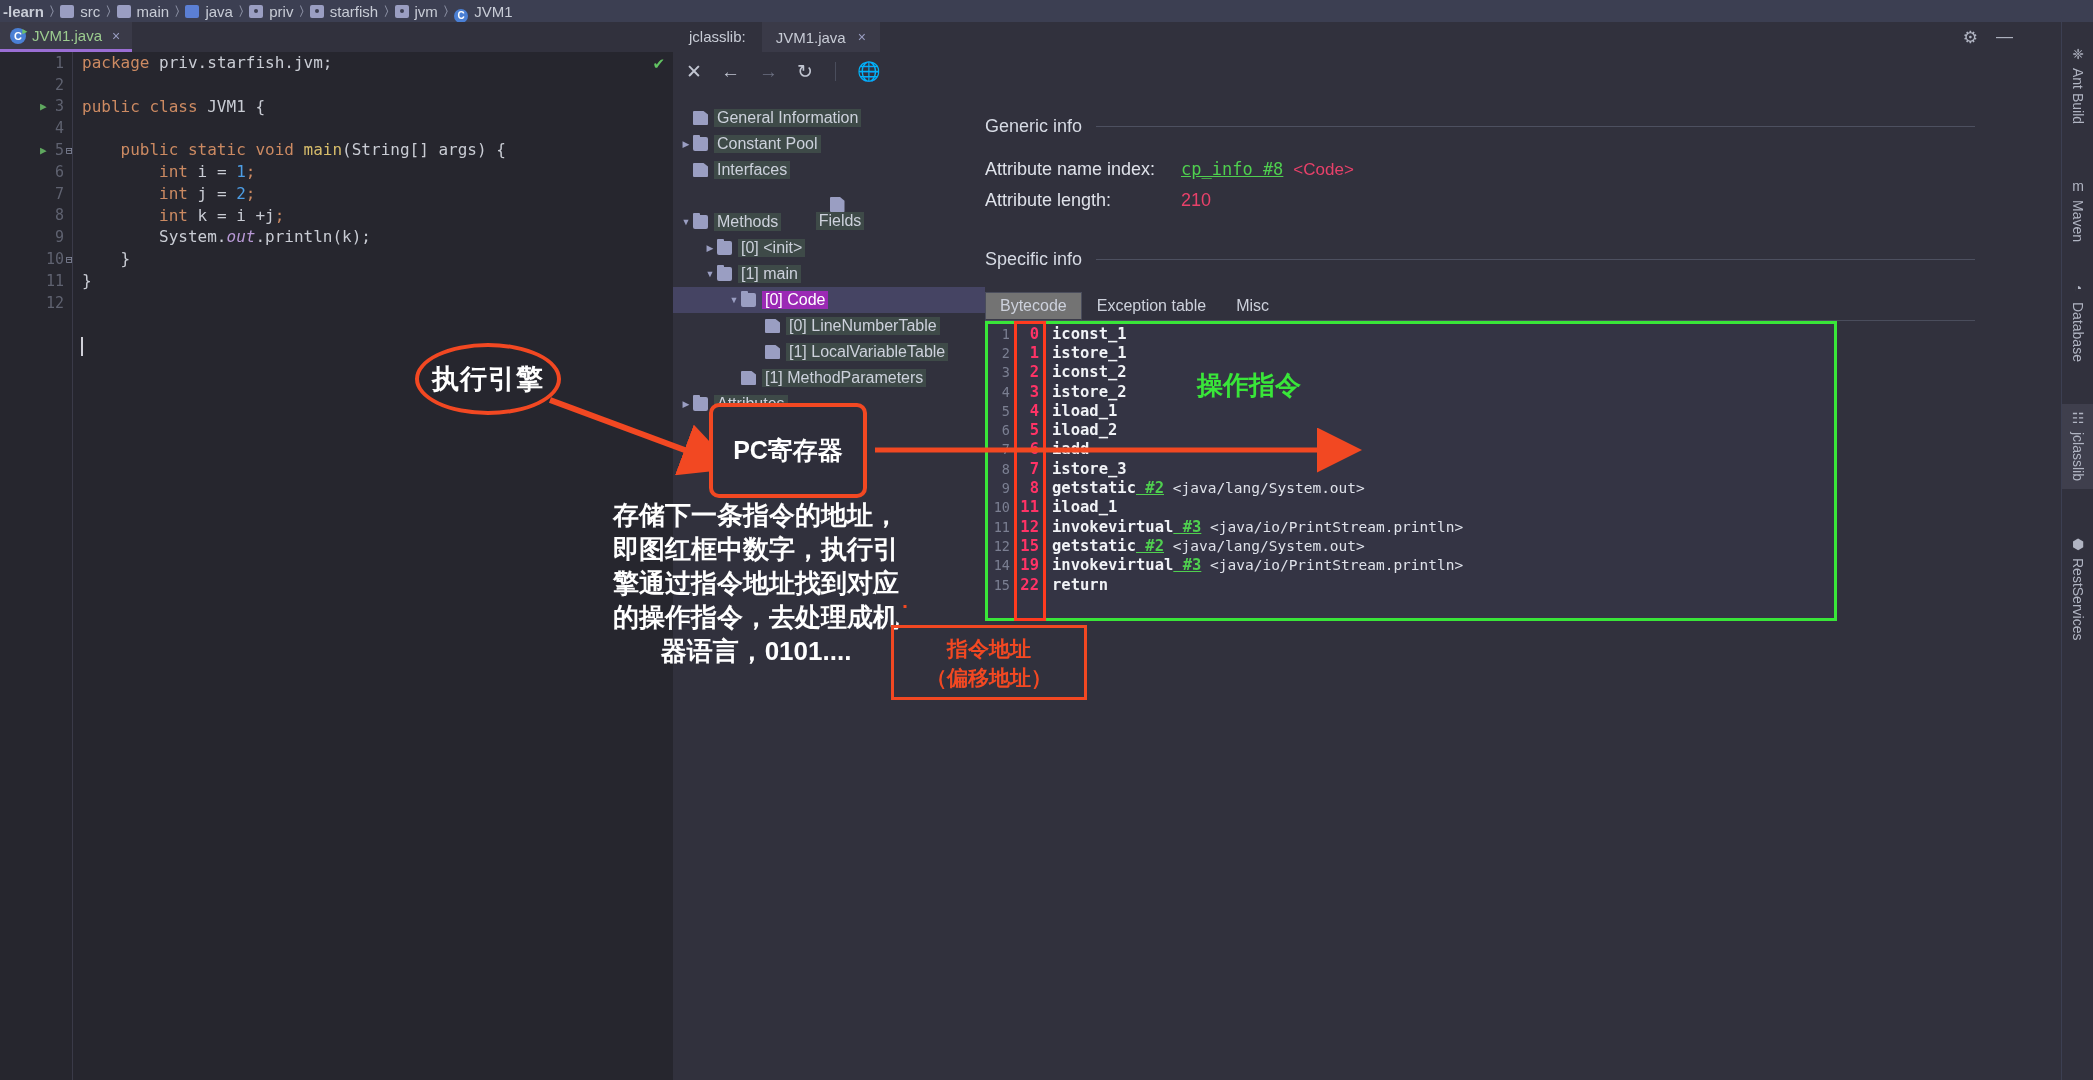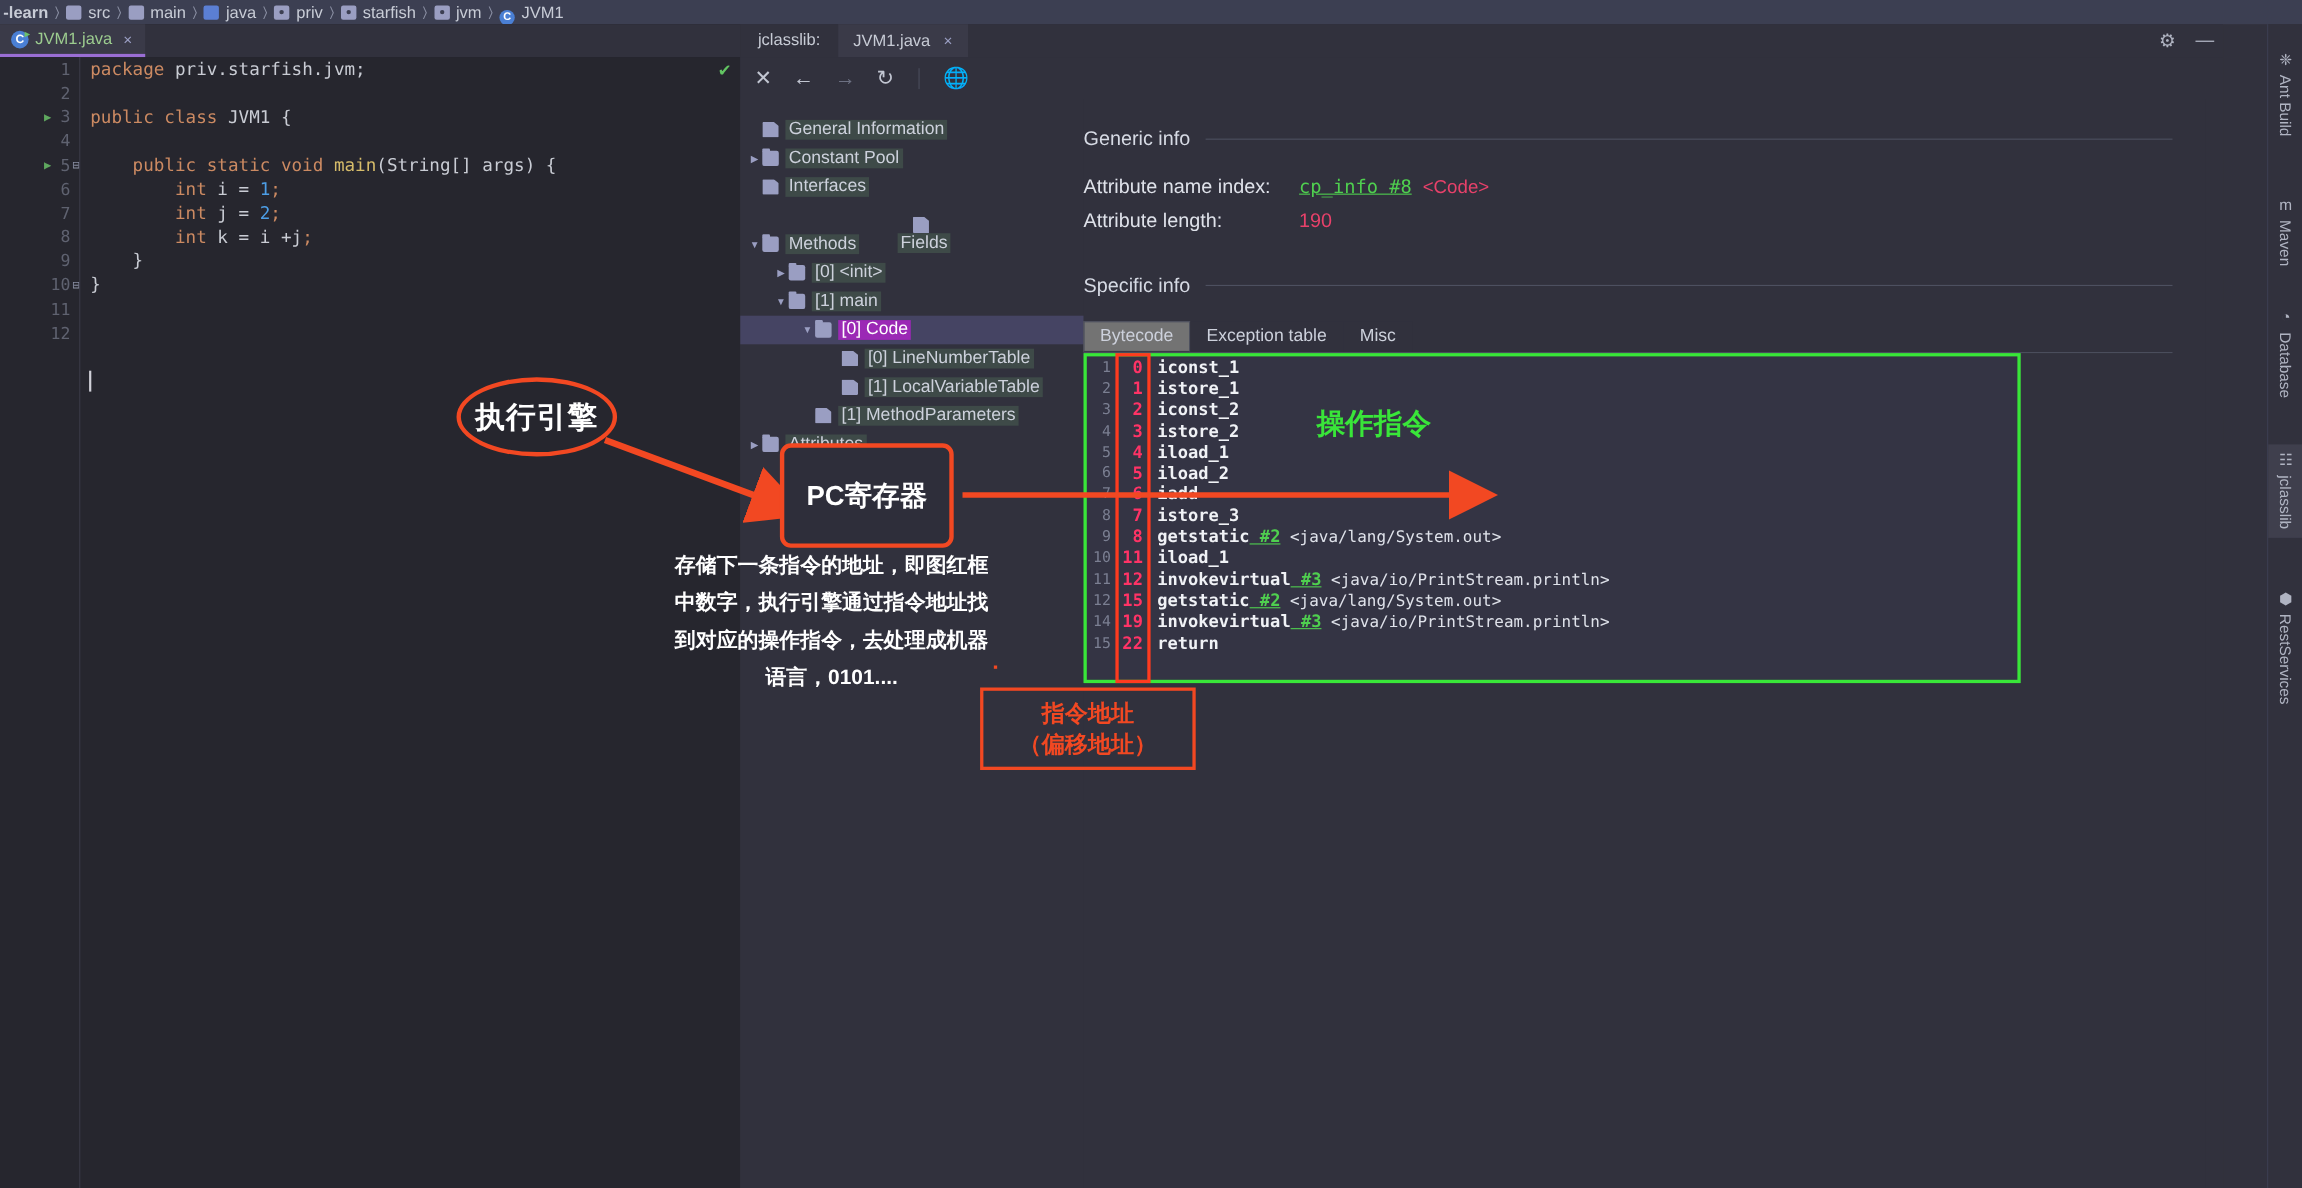--- a/index.html
+++ b/index.html
@@ -214,21 +214,21 @@
     color: #ffffff; font-size: 27px; font-weight: bold; letter-spacing: 1px;
   }
   .pc-box {
     position: absolute; left: 709px; top: 403px; width: 158px; height: 95px;
     border: 4px solid #f24822; border-radius: 10px; background: #2e2e3a;
     display: flex; align-items: center; justify-content: center;
   }
   .pc-box span { color: #ffffff; font-size: 25px; font-weight: bold; }
   .desc-text {
     position: absolute; left: 606px; top: 498px; width: 300px;
-    color: #ffffff; font-size: 19px; font-weight: bold; line-height: 34px;
+    color: #ffffff; font-size: 26px; font-weight: bold; line-height: 34px;
     text-align: center;
   }
   .addr-box {
     position: absolute; left: 891px; top: 608px; width: 196px; height: 75px;
     border: 3px solid #f24822; display: flex; flex-direction: column;
     align-items: center; justify-content: center; margin-top: 17px;
   }
   .addr-box span { color: #f24822; font-size: 21px; font-weight: bold; line-height: 29px; }
   .op-label {
     position: absolute; left: 1197px; top: 368px;
@@ -352,20 +352,21 @@
         </div>
       <div class="code-lines" id="code-lines">
           <div class="code-line"><span class="kw">package</span> <span class="pln">priv.starfish.jvm;</span></div>
           <div class="code-line">&nbsp;</div>
           <div class="code-line"><span class="kw">public class</span> <span class="pln">JVM1 {</span></div>
           <div class="code-line">&nbsp;</div>
           <div class="code-line">    <span class="kw">public static void</span> <span class="mth">main</span><span class="pln">(String[] args) {</span></div>
           <div class="code-line">        <span class="kw">int</span> <span class="pln">i = </span><span class="num">1</span><span class="kw">;</span></div>
           <div class="code-line">        <span class="kw">int</span> <span class="pln">j = </span><span class="num">2</span><span class="kw">;</span></div>
           <div class="code-line">        <span class="kw">int</span> <span class="pln">k = i +j</span><span class="kw">;</span></div>
+          <div class="code-line">        <span class="pln">System.</span><span class="fld">out</span><span class="pln">.println(k);</span></div>
           <div class="code-line">    <span class="pln">}</span></div>
           <div class="code-line"><span class="pln">}</span></div>
           <div class="code-line">&nbsp;</div>
         </div>
       <div class="caret"></div>
     </div>
   </div>
 
   <div class="jcl-pane">
 
@@ -461,21 +462,21 @@
         </div>
 
         <div class="kv-table">
           <div class="kv-row">
             <span class="kv-key">Attribute name index:</span>
             <span class="kv-val-link">cp_info #8</span>
             <span class="kv-val-red">&lt;Code&gt;</span>
           </div>
           <div class="kv-row">
             <span class="kv-key">Attribute length:</span>
-            <span class="kv-val-num">190</span>
+            <span class="kv-val-num">210</span>
           </div>
         </div>
 
         <div class="sec-head second">
           <span>Specific info</span>
           <span class="rule"></span>
         </div>
 
         <div class="tabs-inner" id="inner-tabs">
             <div class="itab active">Bytecode</div>

